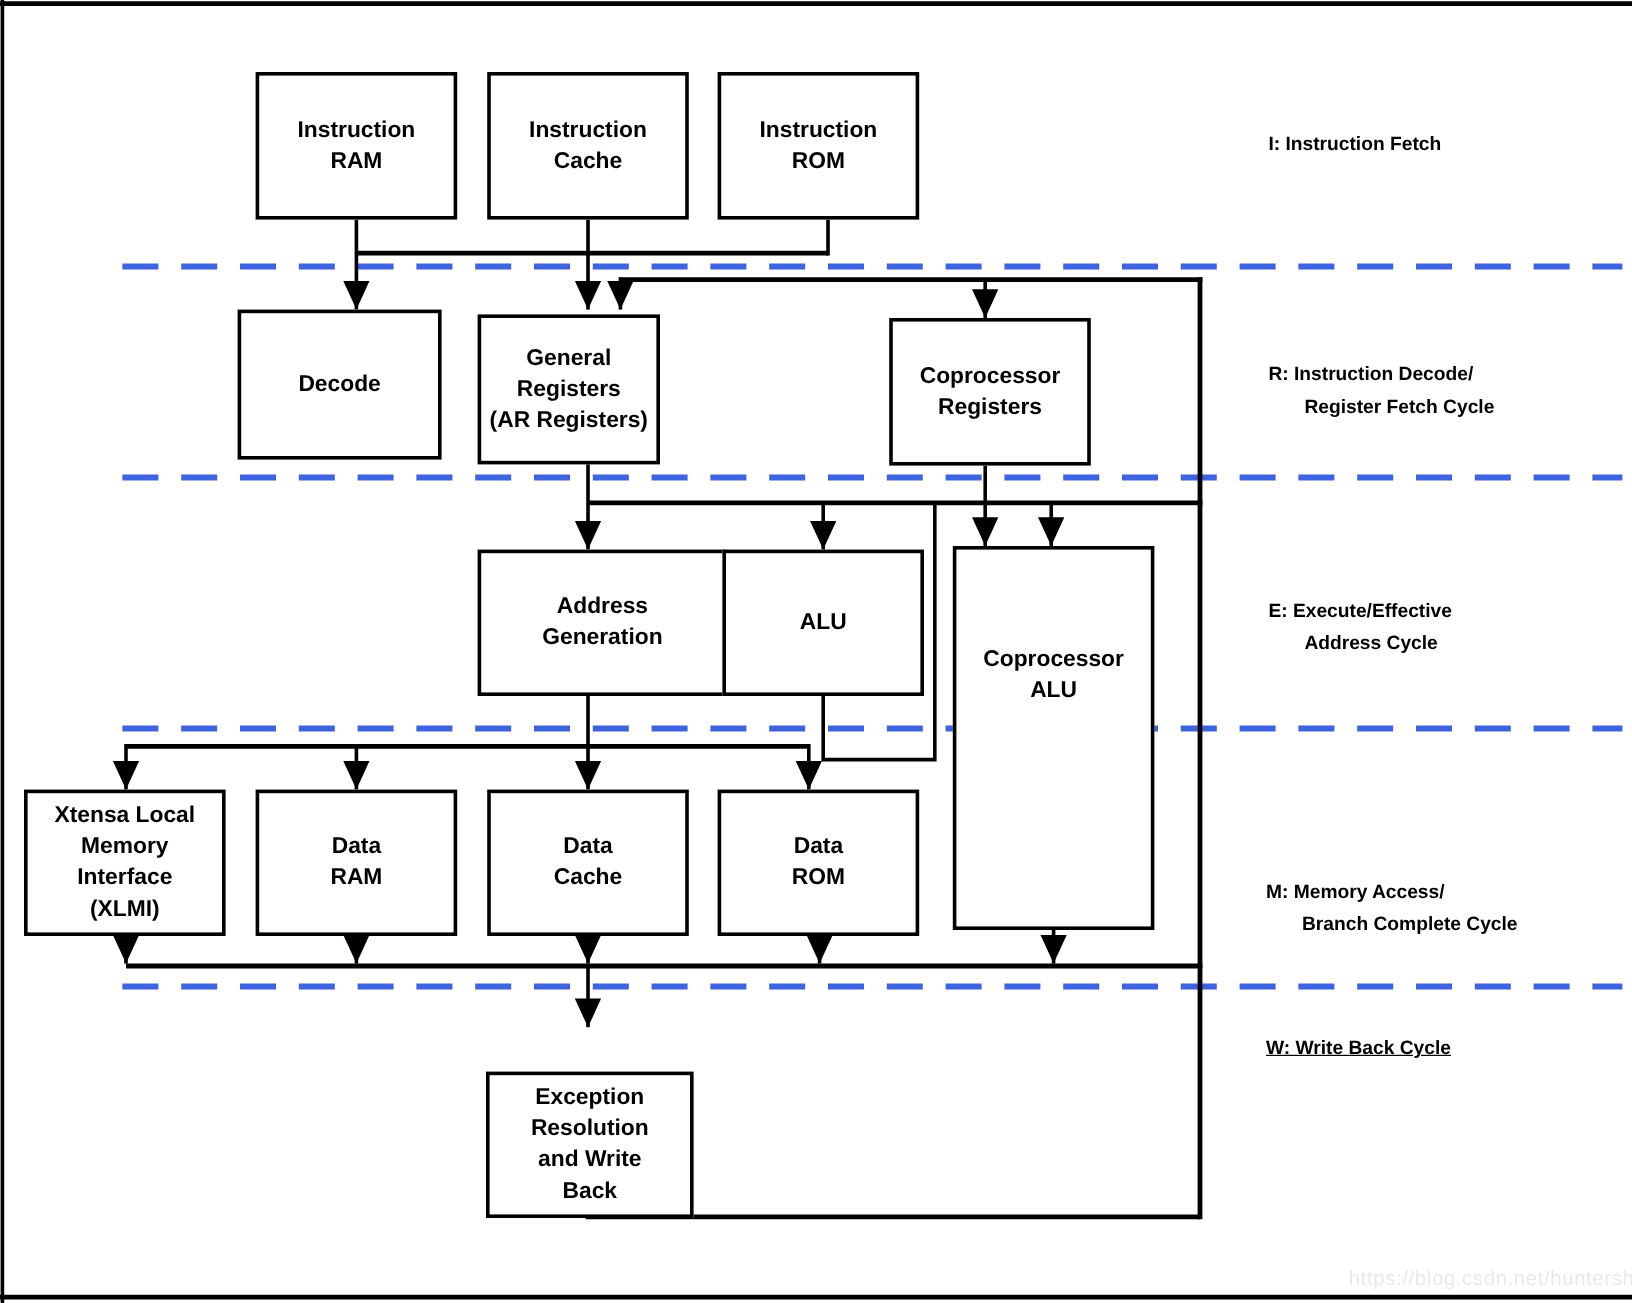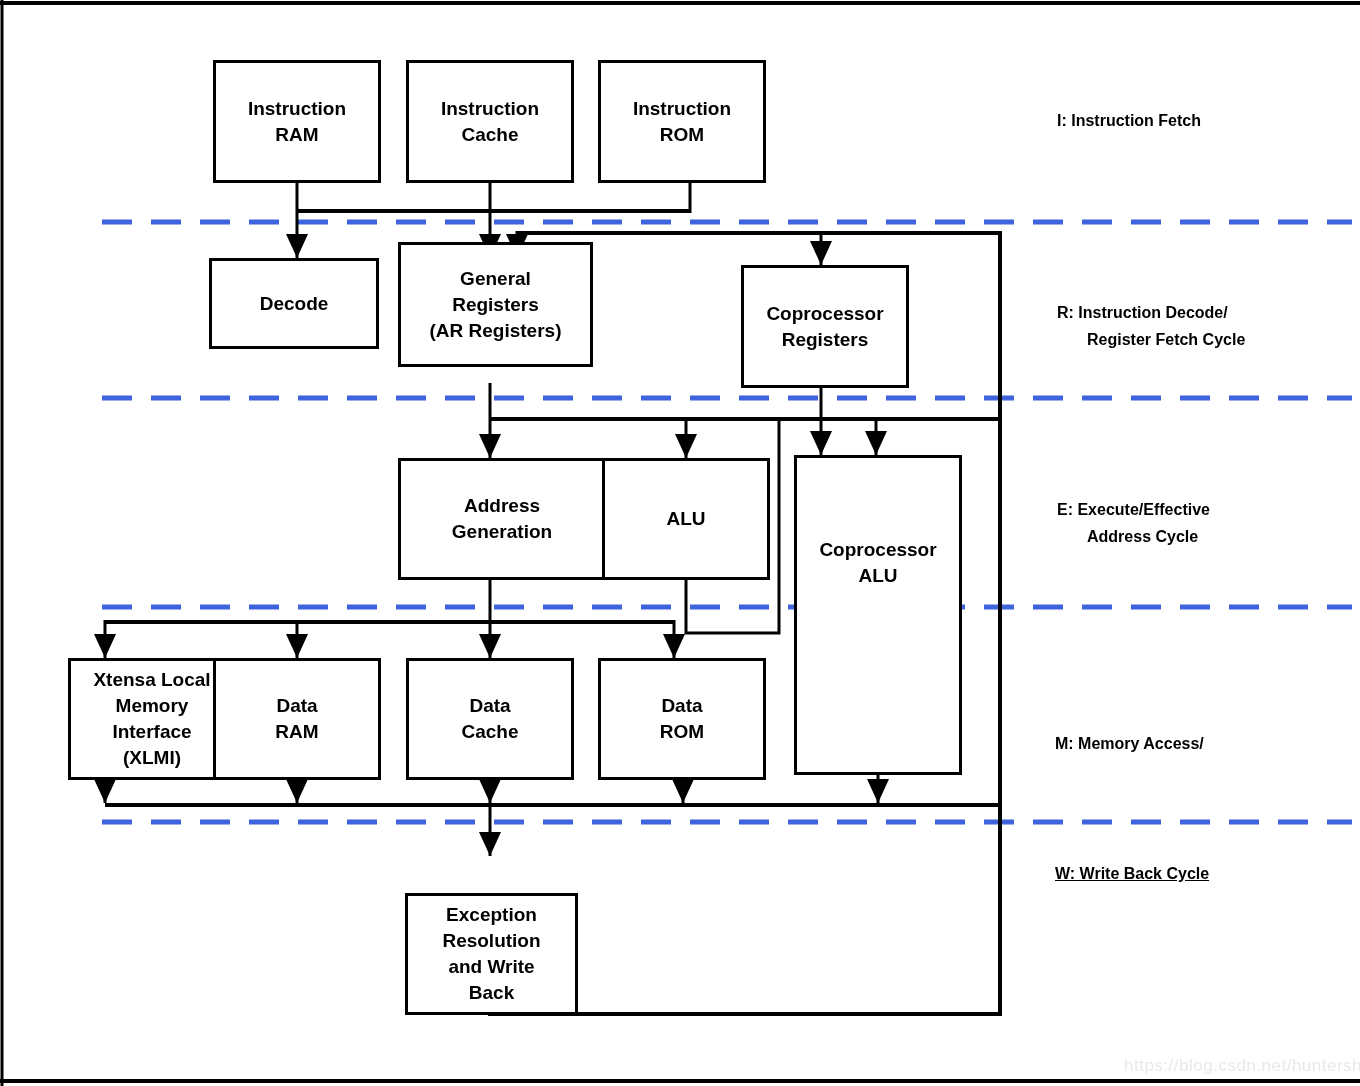--- a/index.html
+++ b/index.html
@@ -78,34 +78,34 @@
     <line x1="1000" y1="231" x2="1000" y2="1016" stroke="#000" stroke-width="4"></line>
   </svg>
 
   <div class="box" style="left: 213px; top: 60px; width: 168px; height: 123px; border-color: rgb(0, 0, 0);">Instruction
 RAM</div>
   <div class="box" style="left: 406px; top: 60px; width: 168px; height: 123px; border-color: rgb(0, 0, 0);">Instruction
 Cache</div>
   <div class="box" style="left: 598px; top: 60px; width: 168px; height: 123px; border-color: rgb(0, 0, 0);">Instruction
 ROM</div>
 
-  <div class="box" style="left: 209px; top: 258px; width: 170px; height: 91px; border-color: rgb(0, 0, 0);">Decode</div>
-  <div class="box" style="left: 398px; top: 242px; width: 195px; height: 125px; border-color: rgb(0, 0, 0);">General
+  <div class="box" style="left: 198px; top: 258px; width: 170px; height: 125px; border-color: rgb(0, 0, 0);">Decode</div>
+  <div class="box" style="left: 398px; top: 262px; width: 152px; height: 125px; border-color: rgb(0, 0, 0);">General
 Registers
 (AR Registers)</div>
   <div class="box" style="left: 741px; top: 265px; width: 168px; height: 123px; border-color: rgb(0, 0, 0);">Coprocessor
 Registers</div>
 
   <div class="box" style="left: 398px; top: 458px; width: 208px; height: 122px; border-color: rgb(0, 0, 0);">Address
 Generation</div>
   <div class="box" style="left: 602px; top: 458px; width: 168px; height: 122px; border-color: rgb(0, 0, 0);">ALU</div>
   <div class="box" style="left: 794px; top: 455px; width: 168px; height: 320px; padding-bottom: 105px; border-color: rgb(0, 0, 0);">Coprocessor
 ALU</div>
 
-  <div class="box" style="left: 20px; top: 658px; width: 168px; height: 122px; border-color: rgb(0, 0, 0); margin-left: 48px;">Xtensa Local
+  <div class="box" style="left: 20px; top: 658px; width: 168px; height: 122px; border-color: rgb(0, 0, 0);">Xtensa Local
 Memory
 Interface
 (XLMI)</div>
   <div class="box" style="left: 213px; top: 658px; width: 168px; height: 122px; border-color: rgb(0, 0, 0);">Data
 RAM</div>
   <div class="box" style="left: 406px; top: 658px; width: 168px; height: 122px; border-color: rgb(0, 0, 0);">Data
 Cache</div>
   <div class="box" style="left: 598px; top: 658px; width: 168px; height: 122px; border-color: rgb(0, 0, 0);">Data
 ROM</div>
 
@@ -120,20 +120,21 @@
   <div class="stage-label" style="left:1057px;top:299px;">
     <span class="l1">R: Instruction Decode/</span>
     <span class="l2">Register Fetch Cycle</span>
   </div>
   <div class="stage-label" style="left:1057px;top:496px;">
     <span class="l1">E: Execute/Effective</span>
     <span class="l2">Address Cycle</span>
   </div>
   <div class="stage-label" style="left:1055px;top:730px;">
     <span class="l1">M: Memory Access/</span>
+    <span class="l2">Branch Complete Cycle</span>
   </div>
   <div class="stage-label" style="left:1055px;top:860px;text-decoration:underline;">
     <span class="l1">W: Write Back Cycle</span>
   </div>
 
   <div id="watermark" style="left: 1124px; top: 1056px; color: rgb(233, 233, 233);">https://blog.csdn.net/huntershuai</div>
 
 </div>
 
 </body></html>

